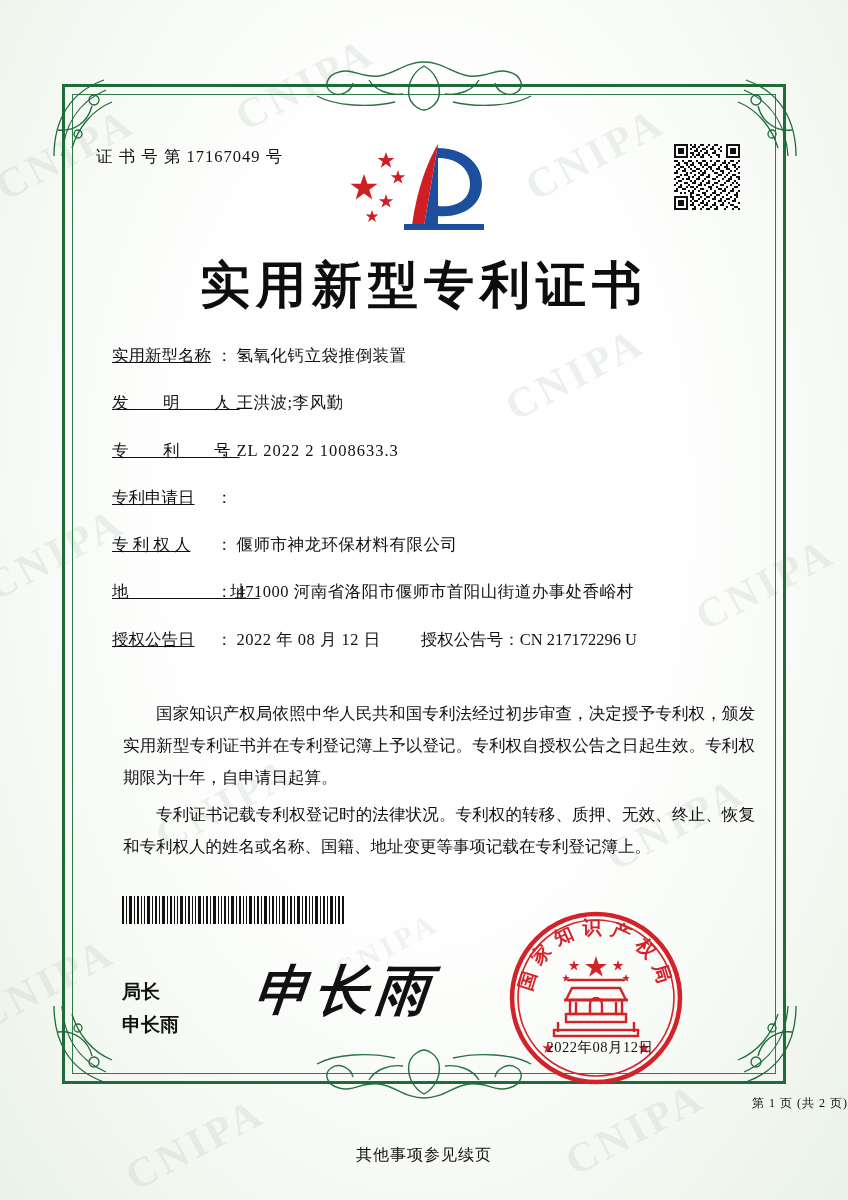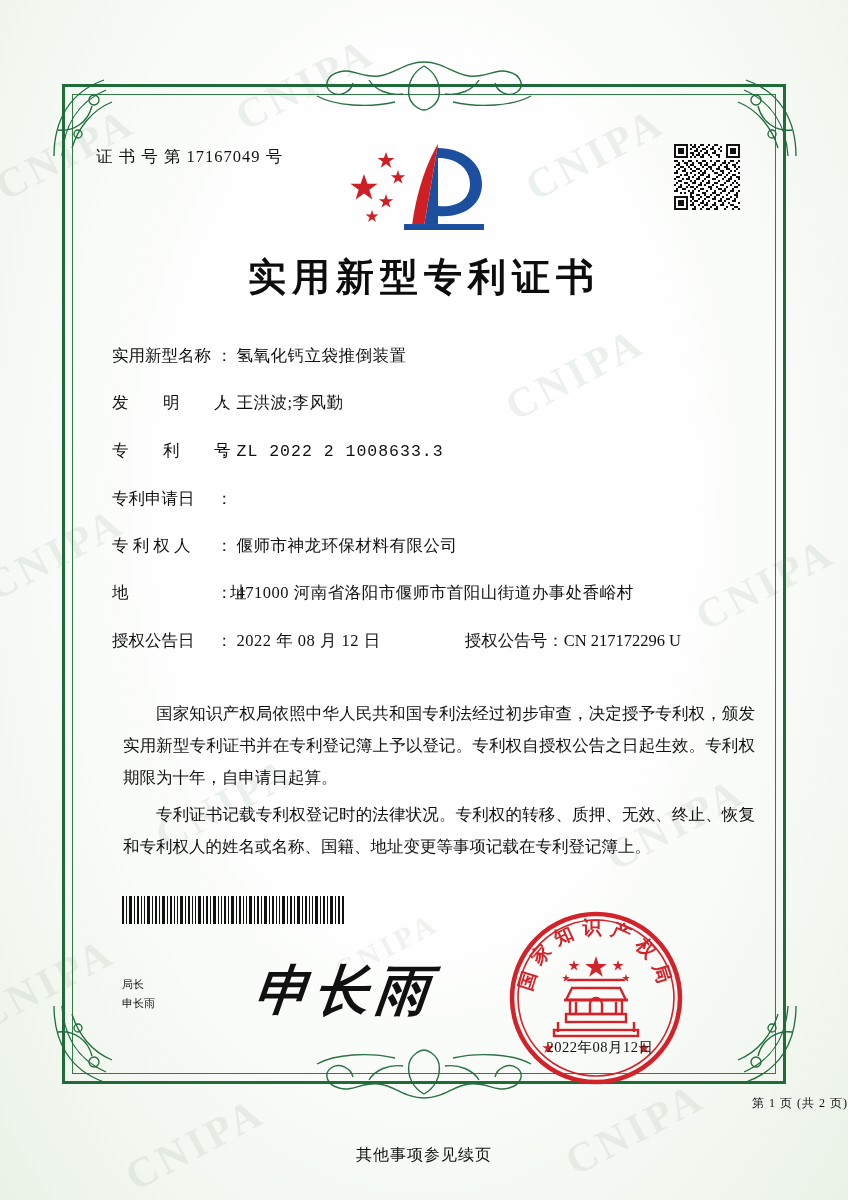--- a/index.html
+++ b/index.html
@@ -115,21 +115,21 @@
     width: 164px;
     height: 96px;
   }
 
   .main-title {
     position: absolute;
     left: 0;
     right: 0;
     top: 252px;
     text-align: center;
-    font-size: 38px;
+    font-size: 50px;
     font-weight: bold;
     letter-spacing: 6px;
     color: #0d0d0d;
     font-family: "Liberation Serif", "DejaVu Serif", serif;
   }
 
   
   .fields {
     position: absolute;
     left: 112px;
@@ -142,35 +142,36 @@
     margin-bottom: 27.5px;
     font-size: 16.5px;
     color: #111;
     line-height: 1.2;
   }
   .flabel {
     width: 104px;
     flex: none;
     letter-spacing: 0px;
     white-space: nowrap;
+    text-decoration: underline;
   }
   .flabel.sp1 { letter-spacing: 9px; }
   .flabel.sp2 { letter-spacing: 13px; }
   .fcolon { flex: none; padding-right: 4px; }
   .fvalue {
     flex: 1;
     letter-spacing: 0.5px;
   }
   .fvalue.mono {
-    font-family: Liberation Mono, monospace;
+    font-family: Liberation Serif, serif;
     letter-spacing: 1px;
   }
   .frow.dual .fvalue { flex: none; }
   .dual-second {
-    margin-left: 84px;
+    margin-left: 40px;
     white-space: nowrap;
   }
   .dual-second .lbl { letter-spacing: 0px; }
 
   
   .paras {
     position: absolute;
     left: 123px;
     top: 698px;
     width: 632px;
@@ -191,23 +192,24 @@
     top: 896px;
     width: 222px;
     height: 28px;
   }
 
   
   .sig-label {
     position: absolute;
     left: 122px;
     top: 975px;
-    font-size: 11px;
+    font-size: 19px;
     color: #111;
     line-height: 1.75;
+    font-weight: bold;
   }
   .sig-script {
     position: absolute;
     left: 255px;
     top: 955px;
     font-size: 54px;
     color: #111;
     font-family: "Liberation Serif", serif;
     font-weight: bold;
     font-style: italic;

